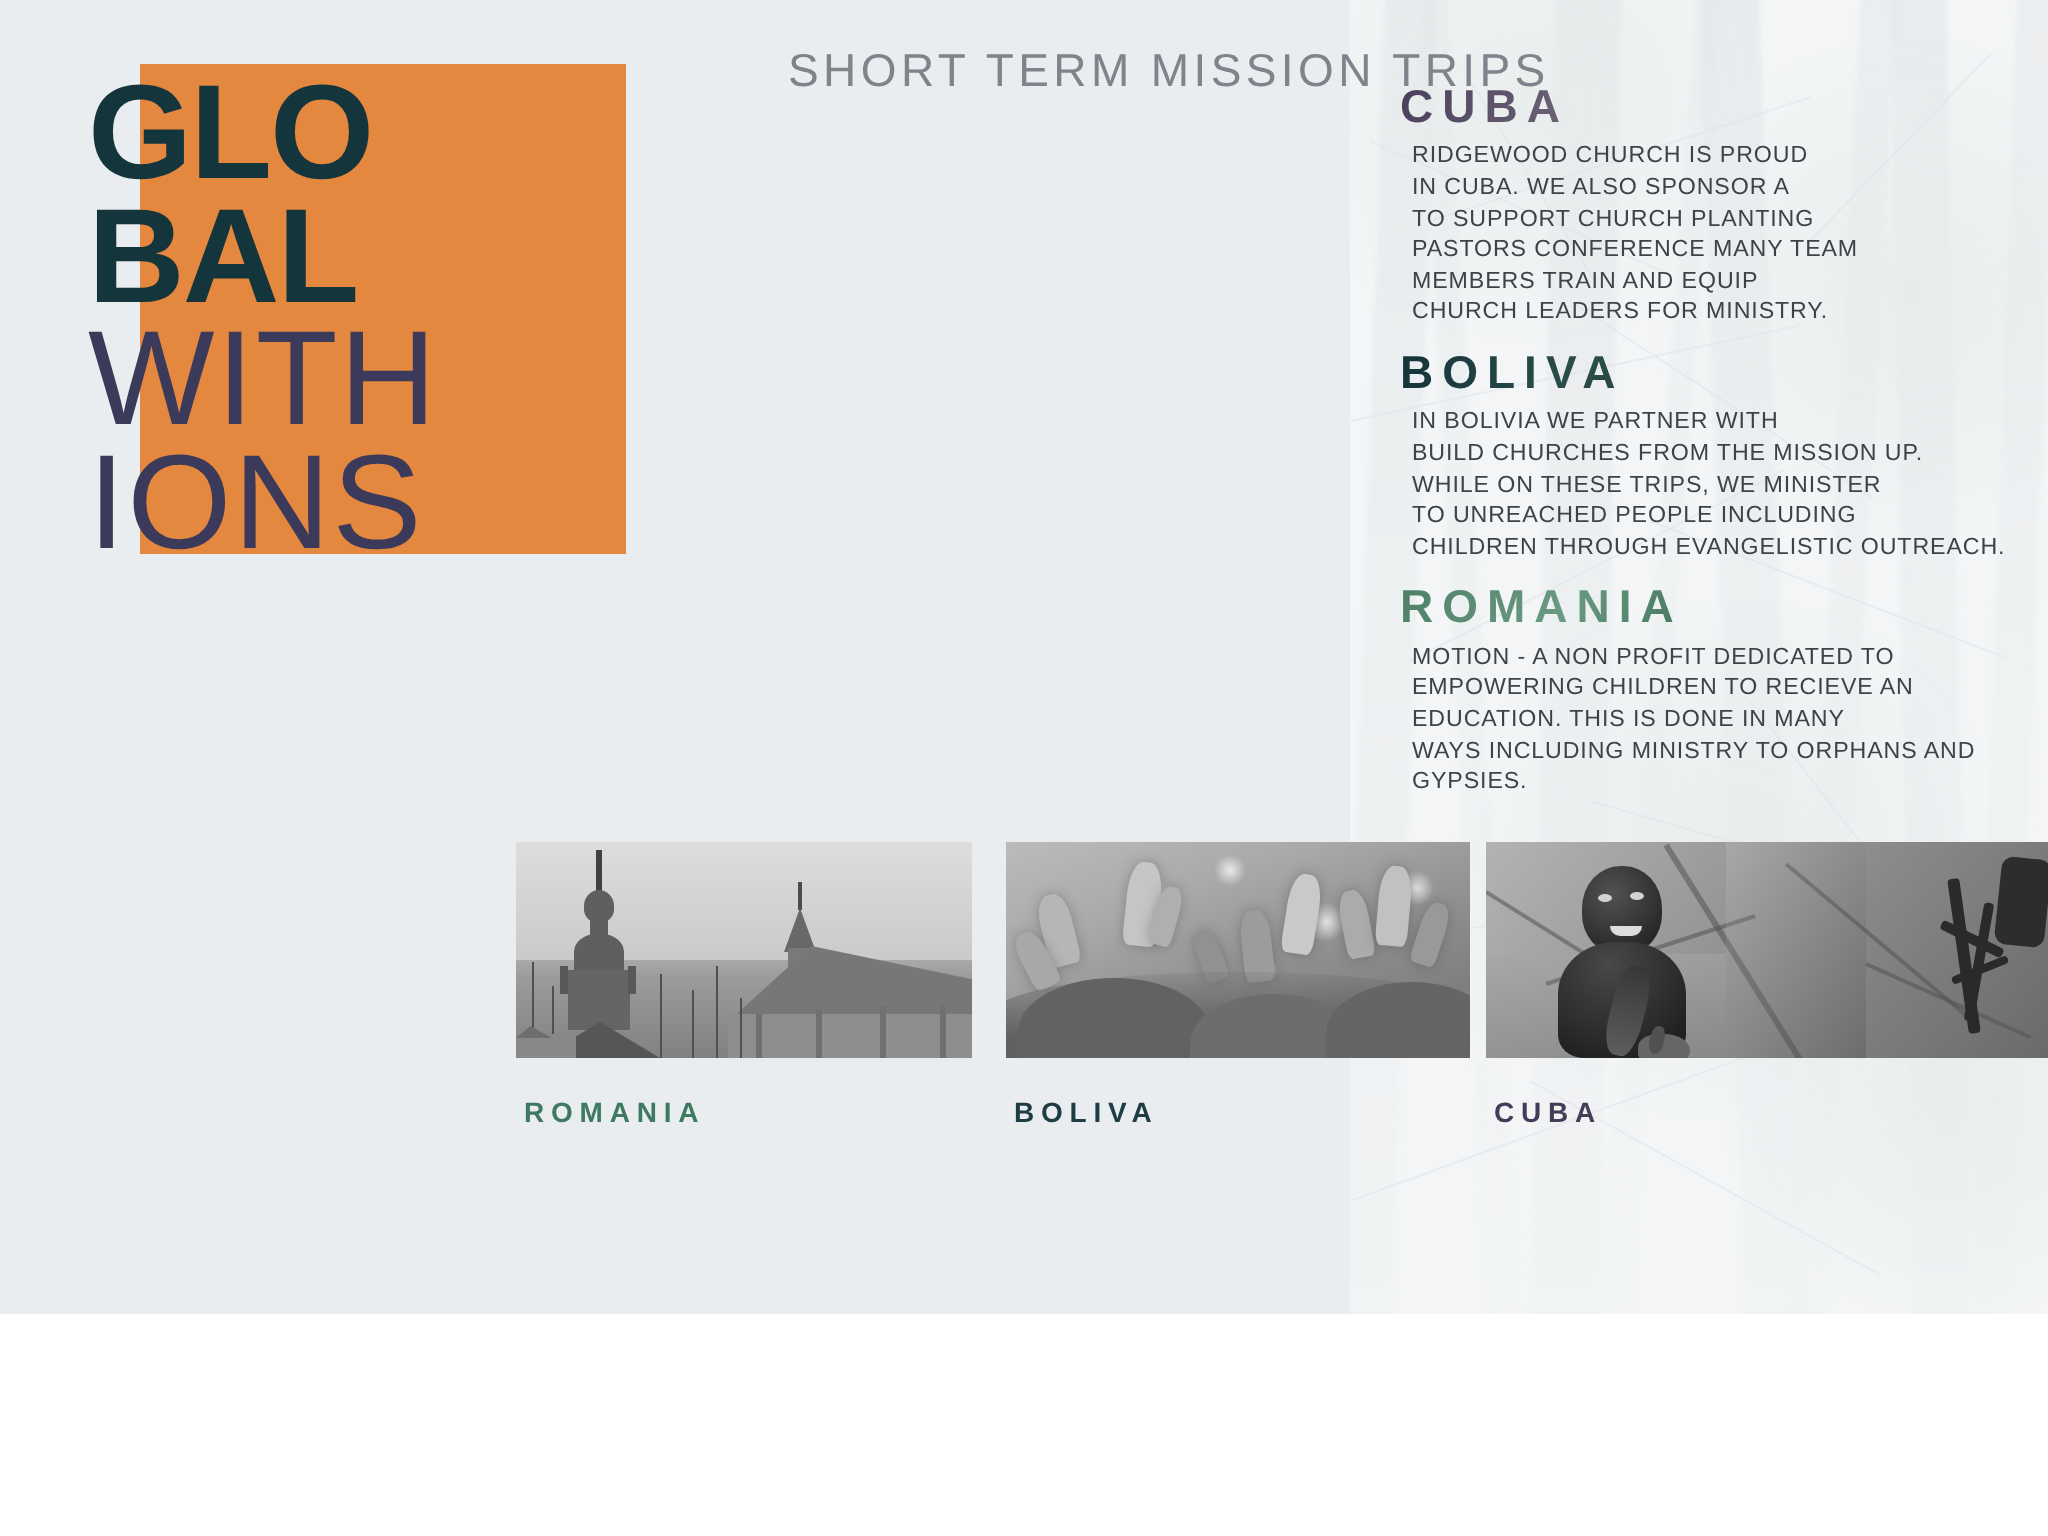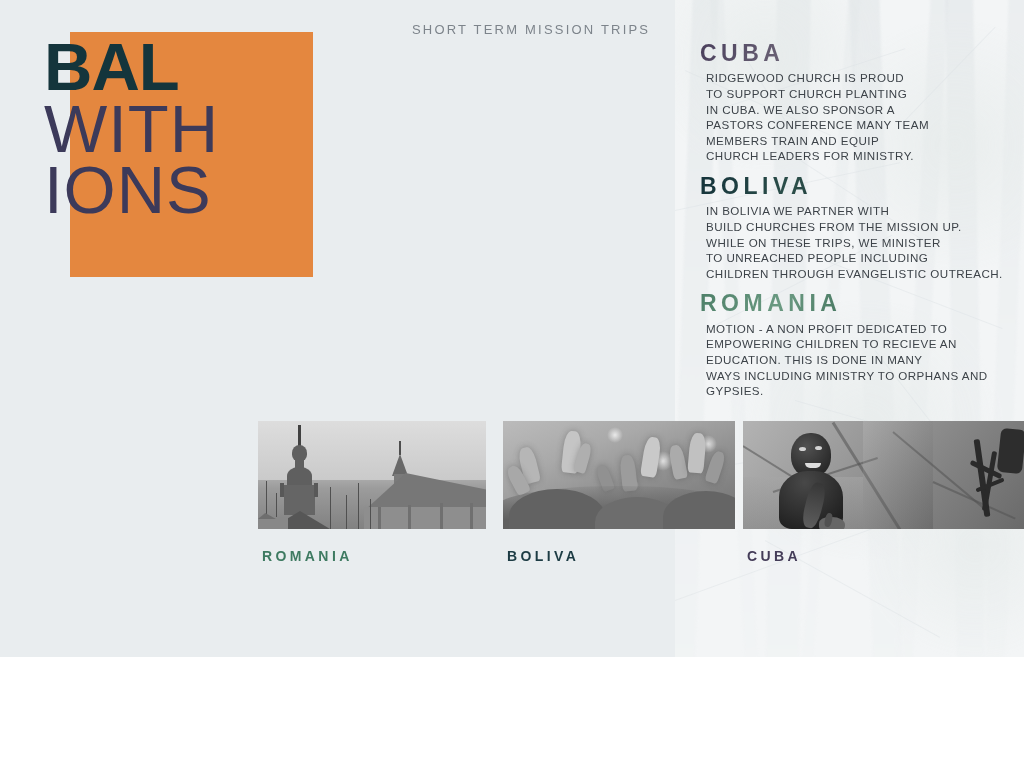--- a/index.html
+++ b/index.html
@@ -75,22 +75,22 @@
     color:#14353c;
   }
   #logo .light{
     font-weight:300;
     color:#3c3a5a;
     letter-spacing:1px;
   }
 
   
   #deck-title{
-    position:absolute;left:412px;top:22px;
-    font-size:13px;
+    position:absolute;left:394px;top:22px;
+    font-size:23px;
     letter-spacing:2.2px;
     color:#7d848b;
     font-weight:400;
     white-space:nowrap;
   }
 
   
   #country-column{
     position:absolute;left:700px;top:40px;
     width:312px;
@@ -258,35 +258,36 @@
       <div class="branch" style="left:60px;top:40px;width:120px;transform:rotate(58deg);"></div>
       <div class="branch" style="left:230px;top:120px;width:130px;transform:rotate(-46deg);"></div>
       <div class="branch" style="left:200px;top:350px;width:140px;transform:rotate(52deg);"></div>
       <div class="branch" style="left:260px;top:500px;width:110px;transform:rotate(-38deg);"></div>
     </div>
   </div>
 
   <div id="orange-square"></div>
 
   <div id="logo">
+    <span class="line heavy">GLO</span>
     <span class="line heavy">BAL</span>
     <span class="line light">WITH</span>
     <span class="line light">IONS</span>
   </div>
 
   <div id="deck-title">SHORT TERM MISSION TRIPS</div>
 
   <div id="country-column">
 
     <div class="country-block">
       <div class="country-heading cuba">CUBA</div>
       <div class="country-body">
         <span>RIDGEWOOD CHURCH IS PROUD</span>
+        <span>IN CUBA.  WE ALSO SPONSOR A</span>
         <span>TO SUPPORT CHURCH PLANTING</span>
-        <span>IN CUBA.  WE ALSO SPONSOR A</span>
         <span>PASTORS CONFERENCE MANY TEAM</span>
         <span>MEMBERS TRAIN AND EQUIP</span>
         <span>CHURCH LEADERS FOR MINISTRY.</span>
       </div>
     </div>
 
     <div class="country-block">
       <div class="country-heading boliva">BOLIVA</div>
       <div class="country-body">
         <span>IN BOLIVIA WE PARTNER WITH</span>

